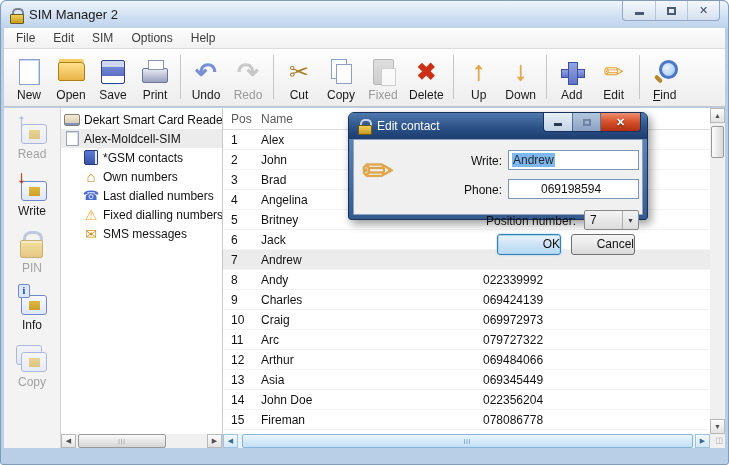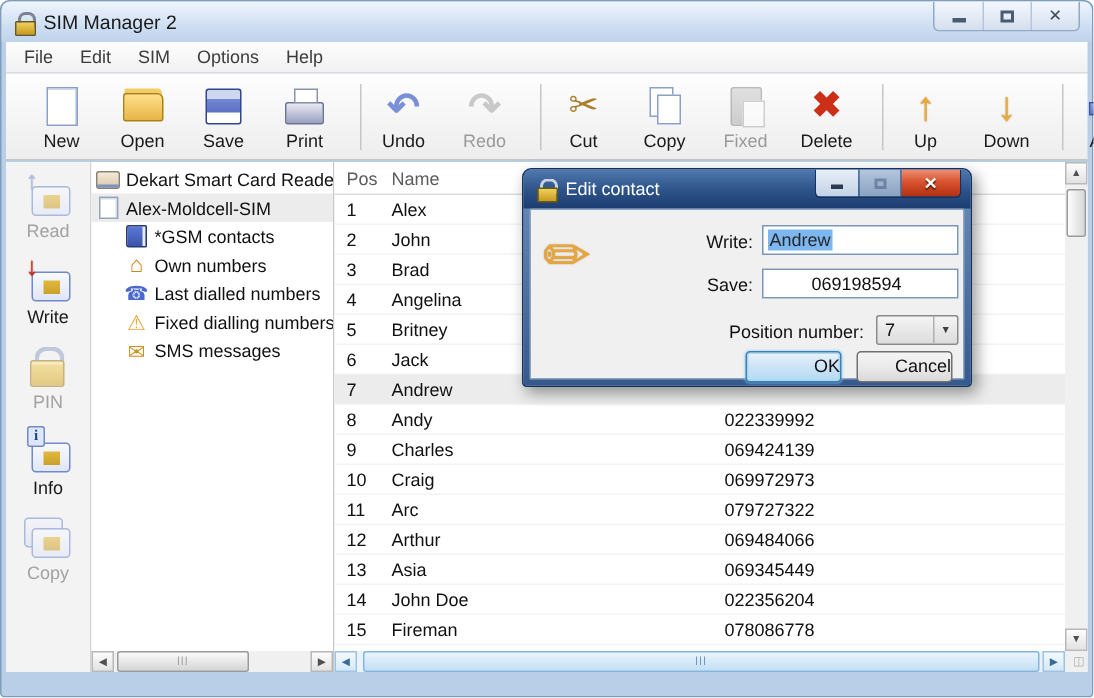--- a/index.html
+++ b/index.html
@@ -25,22 +25,22 @@
   .win-btn:first-child { border-left:none; }
   .glyph-min { width:9px; height:3px; background:#4a5a70; margin-top:6px; }
   .glyph-max { width:9px; height:8px; border:2px solid #4a5a70; }
 
   
   .menubar { margin:0 3px; height:21px; display:flex; align-items:center; gap:2px; padding-left:4px;
     background:linear-gradient(#fdfdfd,#f1f1f1); border-bottom:1px solid #dadada; }
   .menu-item { padding:2px 8px; color:#3c3c3c; }
 
   
-  .toolbar { margin:0 3px; height:58px; display:flex; align-items:flex-end; padding:2px 2px 4px 16px;
-    background:linear-gradient(#fefefe,#ededed); border-bottom:1px solid #c4c4c4;gap:12px; }
+  .toolbar { margin:0 3px; height:58px; display:flex; align-items:center; padding:2px 2px 4px 4px;
+    background:linear-gradient(#fefefe,#ededed); border-bottom:1px solid #c4c4c4; }
   .tb-item { min-width:42px; padding:1px 5px; display:flex; flex-direction:column; align-items:center; justify-content:flex-end; gap:1px; height:52px; }
   .tb-item.sep { min-width:0; width:9px; height:48px; padding:0; position:relative; }
   .tb-item.sep::before { content:""; position:absolute; left:4px; top:2px; bottom:2px; width:1px; background:#c6c6c6; }
   .tb-label { font-size:12px; color:#1a1a1a; display:block; }
   .tb-item.disabled .tb-label { color:#9a9a9a; }
   .tb-item.disabled .tb-ico { opacity:.45; filter:grayscale(1); }
   .tb-item.accel .tb-label::first-letter { text-decoration:underline; }
   .tb-ico { width:30px; height:30px; display:flex; align-items:center; justify-content:center; position:relative; }
 
   .icon-new::before { content:""; width:19px; height:24px; background:#fff; border:1px solid #8aa0c8;
@@ -151,21 +151,21 @@
   .table-hscroll { position:absolute; left:0; right:15px; bottom:0; height:14px; background:#e8f3fc; display:flex; }
   .bhs-btn { width:15px; height:14px; display:flex; align-items:center; justify-content:center; font-size:7px; color:#3a6a96;
     background:linear-gradient(#f4fafe,#d4e8f8); border:1px solid #9ec2e0; }
   .bhs-track { flex:1; position:relative; }
   .bhs-thumb { position:absolute; top:0; left:4px; right:2px; height:14px;
     background:linear-gradient(#eaf5fd,#c2dff5); border:1px solid #86b4dc; border-radius:2px;
     display:flex; align-items:center; justify-content:center; font-size:6px; letter-spacing:1px; color:#4a7aa8; }
   .corner { position:absolute; right:0; bottom:0; width:15px; height:14px; background:#f0f0f0; color:#b0b0b0; font-size:8px; text-align:right; line-height:14px; padding-right:2px; }
 
   
-  .dialog { position:absolute; left:348px; top:112px; width:300px; height:146px; z-index:10;
+  .dialog { position:absolute; left:348px; top:112px; width:300px; height:108px; z-index:10;
     background:linear-gradient(#6b90bd,#35598c); border:1px solid #15325f; border-radius:6px 6px 3px 3px;
     box-shadow:3px 4px 10px rgba(0,0,0,.4); }
   .dlg-title { height:26px; display:flex; align-items:center; padding-left:8px;
     background:linear-gradient(#5079ae,#2c5288 55%,#1c3d70); border-radius:5px 5px 0 0; position:relative; }
   .dlg-title .title-text { color:#fff; font-size:12px; }
   .dlg-title .lock-icon::before { border-color:#c8d4e4; }
   .dlg-controls { position:absolute; top:0; right:6px; display:flex; border:1px solid #15325f; border-top:none;
     border-radius:0 0 4px 4px; overflow:hidden; }
   .dlg-btn { width:28px; height:18px; display:flex; align-items:center; justify-content:center;
     background:linear-gradient(#e9f0f8,#c2d2e6); border-left:1px solid #5a7496; }
@@ -539,21 +539,21 @@
         </div>
       <div class="dlg-btn close">
           <span>✕</span>
         </div>
     </div>
   </div>
   <div class="dlg-body">
     <span class="pencil-big">✏</span>
     <span class="fld-label lbl-name">Write:</span>
     <div class="txtbox tb-name"><span class="sel-text">Andrew</span></div>
-    <span class="fld-label lbl-phone">Save:</span>
+    <span class="fld-label lbl-phone">Phone:</span>
     <div class="txtbox tb-phone"><span>069198594</span></div>
     <span class="fld-label lbl-pos">Position number:</span>
     <div class="combo">
       <span class="combo-value">7</span>
       <span class="combo-arrow">▼</span>
     </div>
     <div class="dlg-buttons">
       <div class="btn btn-ok">OK</div>
       <div class="btn btn-cancel">Cancel</div>
     </div>

